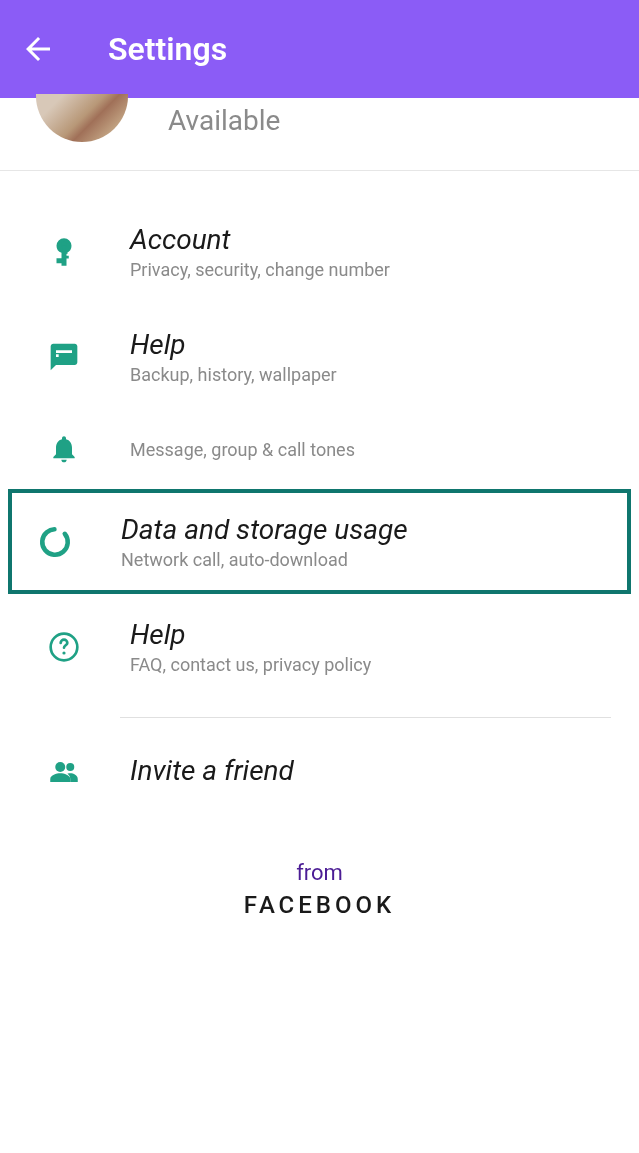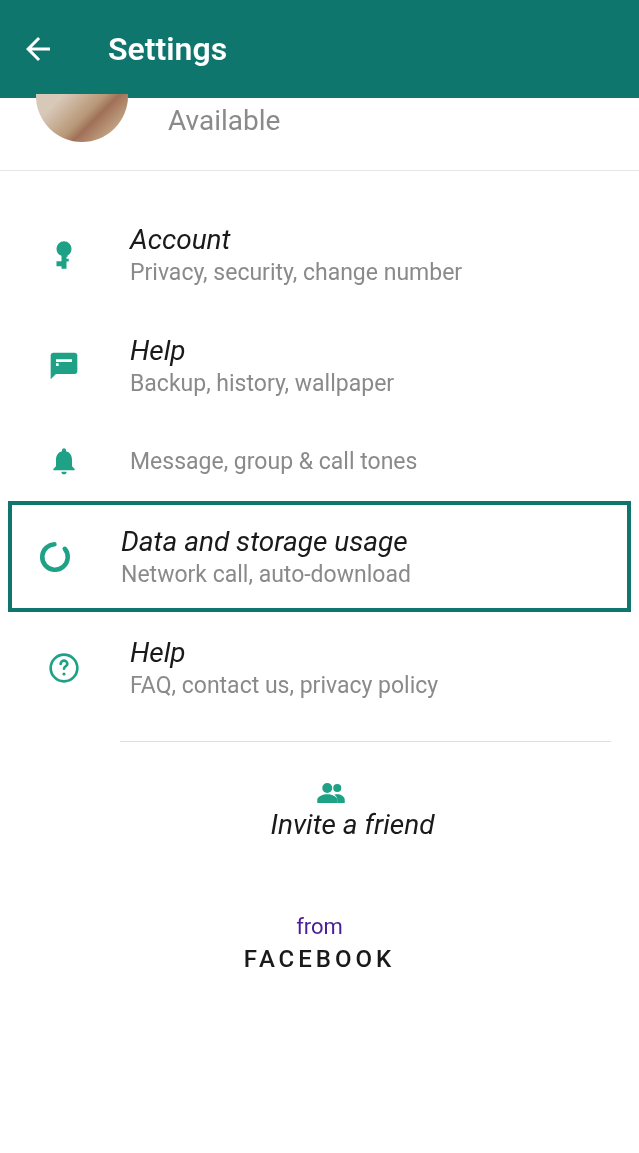--- a/index.html
+++ b/index.html
@@ -10,21 +10,21 @@
     }
     body {
       width: 639px;
       height: 1153px;
       background: #ffffff;
       overflow: hidden;
       position: relative;
     }
     .header {
       height: 98px;
-      background: #0f766e;
+      background: #8b5cf6;
       display: flex;
       align-items: center;
       padding: 0 20px;
     }
     .back-arrow {
       color: #ffffff;
       cursor: pointer;
     }
     .header-title {
       color: #ffffff;
@@ -72,39 +72,38 @@
       margin-left: 44px;
     }
     .item-title {
       font-size: 28px;
       color: #1a1a1a;
       font-weight: 400;
       margin-bottom: 3px;
       font-style: italic;
     }
     .item-subtitle {
-      font-size: 23px;
+      font-size: 18px;
       color: #8a8a8a;
     }
     .highlight {
       border: 4px solid #0f766e;
       margin: 0 8px;
       padding: 20px 12px 20px 21px;
     }
     .divider {
       height: 1px;
       background: #e0e0e0;
       margin: 18px 28px 8px 120px;
     }
     .invite-item {
       display: flex;
       align-items: center;
       padding: 28px 20px 28px 42px;
       cursor: pointer;
-      flex-direction: column;
     }
     .footer {
       text-align: center;
       margin-top: 42px;
     }
     .footer-from {
       color: #4c1d95;
       font-size: 22px;
       margin-bottom: 6px;
     }

